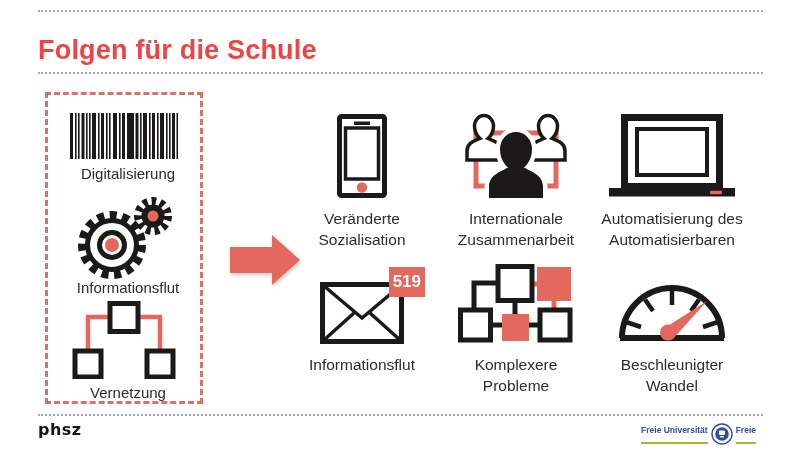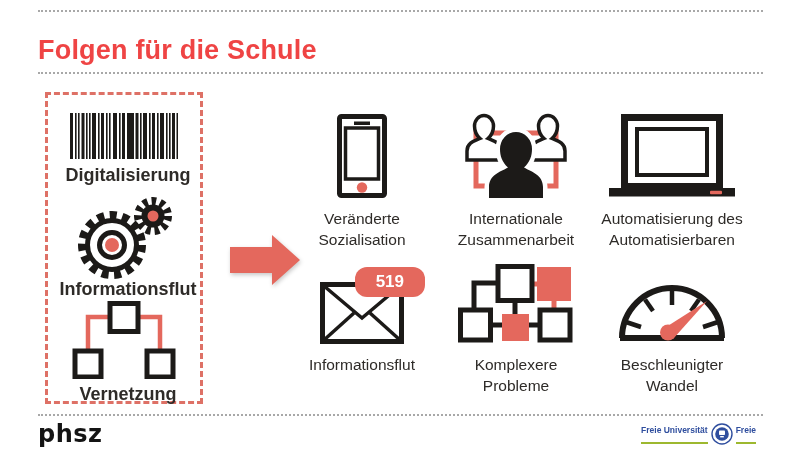--- a/index.html
+++ b/index.html
@@ -11,21 +11,21 @@
     font-family:"Liberation Sans", sans-serif;overflow:hidden;margin:0 auto;}
   .dotted{position:absolute;left:38px;right:37px;height:0;border-top:2px dotted var(--dotted);}
   .dotted.l1{top:10px}.dotted.l2{top:72px}.dotted.l3{top:414px}
   .title{position:absolute;left:38px;top:17px;font-size:27px;font-weight:bold;color:#ef4444;letter-spacing:.2px}
 
   
   .causes-box{position:absolute;left:45px;top:92px;width:158px;height:312px;
     border:3px dashed #DE7166;box-sizing:border-box;}
   .cause-row{position:absolute;left:0;right:0;display:flex;justify-content:center;}
   .cause-label{position:absolute;left:8px;right:0;text-align:center;
-    font-size:18px;color:var(--label);font-weight:bold;}
+    font-size:15px;color:var(--label);}
 
   
   .arrow{position:absolute;left:230px;top:234px;filter:drop-shadow(1.5px 2.5px 2px rgba(0,0,0,.22));}
 
   
   .cell{position:absolute;text-align:center;}
   .c1{left:287px;top:108px;width:150px}
   .c2{left:436px;top:108px;width:160px}
   .c3{left:587px;top:108px;width:170px}
   .c4{left:287px;top:262px;width:150px}
@@ -34,25 +34,25 @@
   .icon-box{display:flex;align-items:flex-end;justify-content:center;}
   .r1 .icon-box{height:90px}
   .r2 .icon-box{height:82px}
   .effect-label{font-size:15.5px;line-height:21px;color:var(--label);margin:10px auto 0;}
   .c1 .effect-label{max-width:120px}.c2 .effect-label{max-width:150px}
   .c3 .effect-label{max-width:170px}.c4 .effect-label{max-width:150px}
   .c5 .effect-label{max-width:120px}.c6 .effect-label{max-width:140px}
 
   .env-wrap{position:relative;}
   .badge{position:absolute;top:-15px;right:-21px;background:var(--accent);color:#fff;
-    font-weight:bold;font-size:17px;line-height:1;padding:6px 21px 7px;border-radius:12px;}
+    font-weight:bold;font-size:17px;line-height:1;padding:6px 4px 7px;}
 
   
   .phsz{position:absolute;left:38px;top:420px;font-family:"DejaVu Sans", sans-serif;
-    font-weight:bold;font-size:24px;letter-spacing:.5px;color:#141414;}
+    font-weight:bold;font-size:16px;letter-spacing:.5px;color:#141414;}
   .fu-logo{position:absolute;right:44px;top:423px;display:flex;align-items:center;gap:3px;}
   .fu-text{font-size:8.5px;font-weight:bold;color:var(--fu_blue);
     border-bottom:2px solid var(--fu_green);padding-bottom:7px;white-space:nowrap;}
   svg{display:block}
 </style>
 </head>
 <body>
 
 <div class="slide">
 

